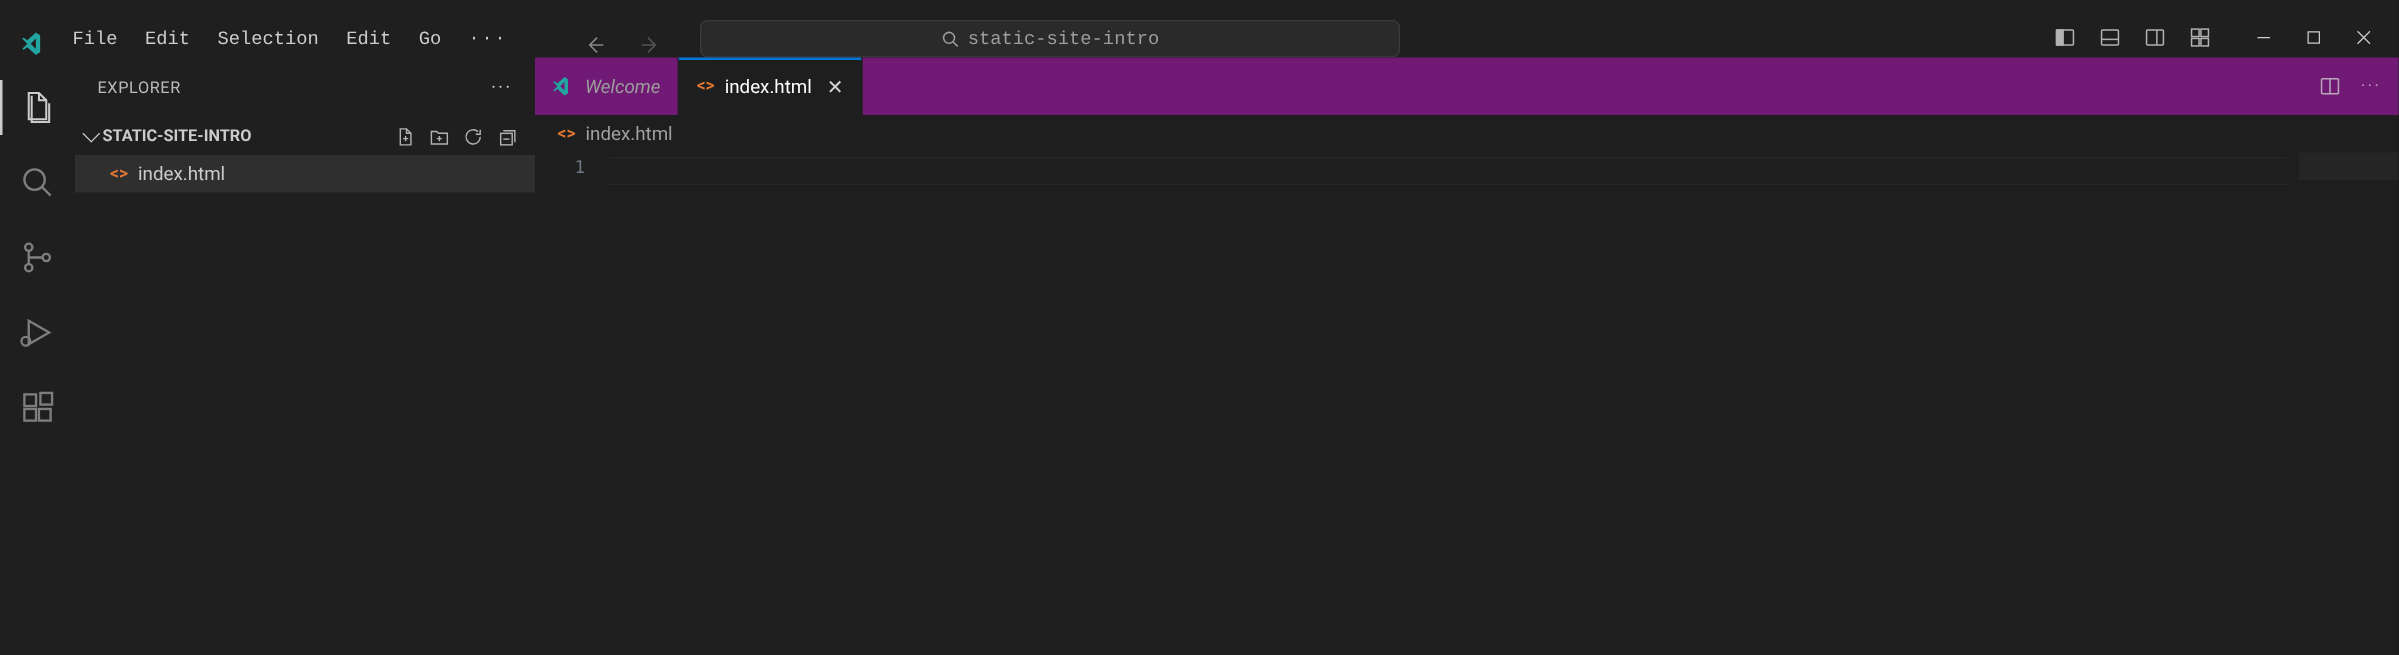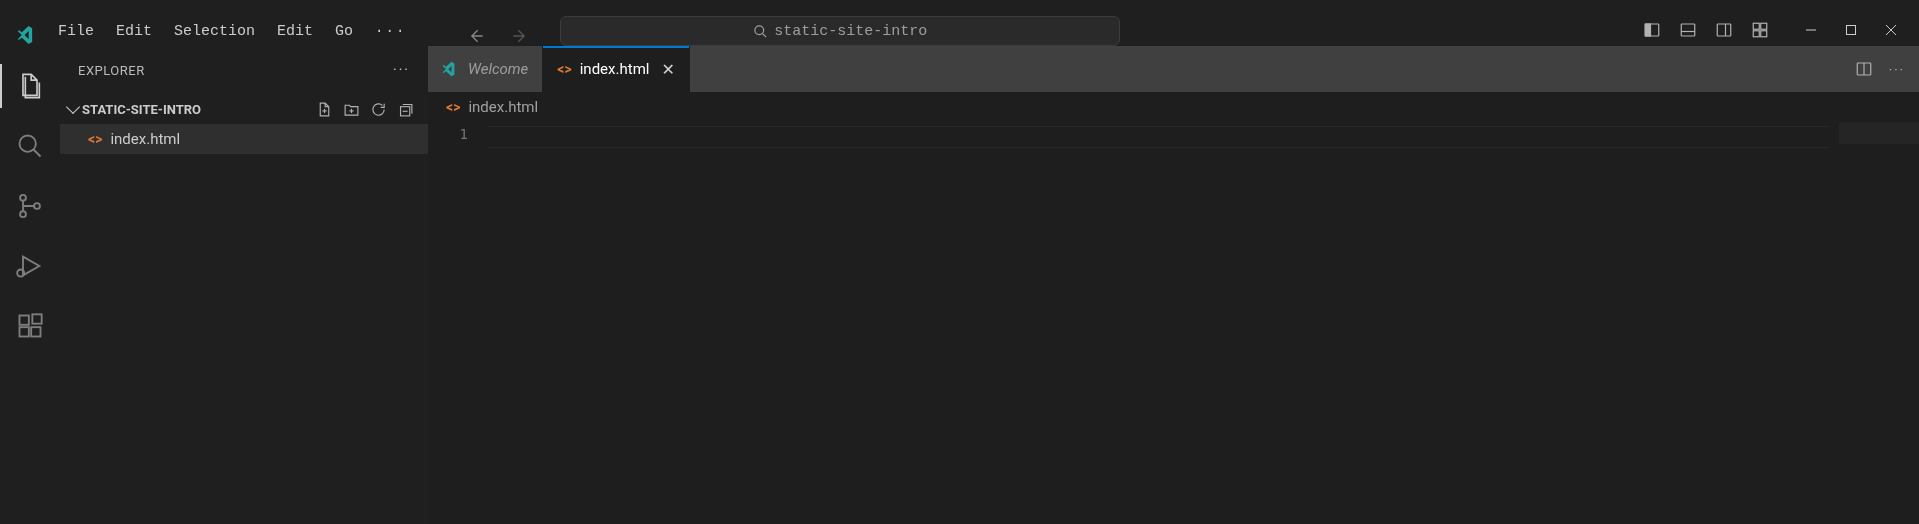--- a/index.html
+++ b/index.html
@@ -108,21 +108,21 @@
 .file-item {
   height: 30px; display: flex; align-items: center;
   padding-left: 28px; gap: 8px; cursor: pointer;
   background: #2f2f30; font-size: 15px;
 }
 .file-icon { color: #e37933; font-weight: 600; font-size: 14px; }
 
 
 .editor-area { flex: 1; background: #1e1e1e; display: flex; flex-direction: column; }
 .tab-bar {
-  height: 46px; background: #404040; display: flex; align-items: stretch;
+  height: 46px; background: #701a75; display: flex; align-items: stretch;
 }
 .tab {
   display: flex; align-items: center; padding: 0 14px; gap: 8px;
   cursor: pointer; font-size: 15px; color: #9d9d9d;
   border-right: 1px solid #1e1e1e;
   position: relative;
 }
 .tab.active {
   background: #1e1e1e; color: #ffffff;
 }

